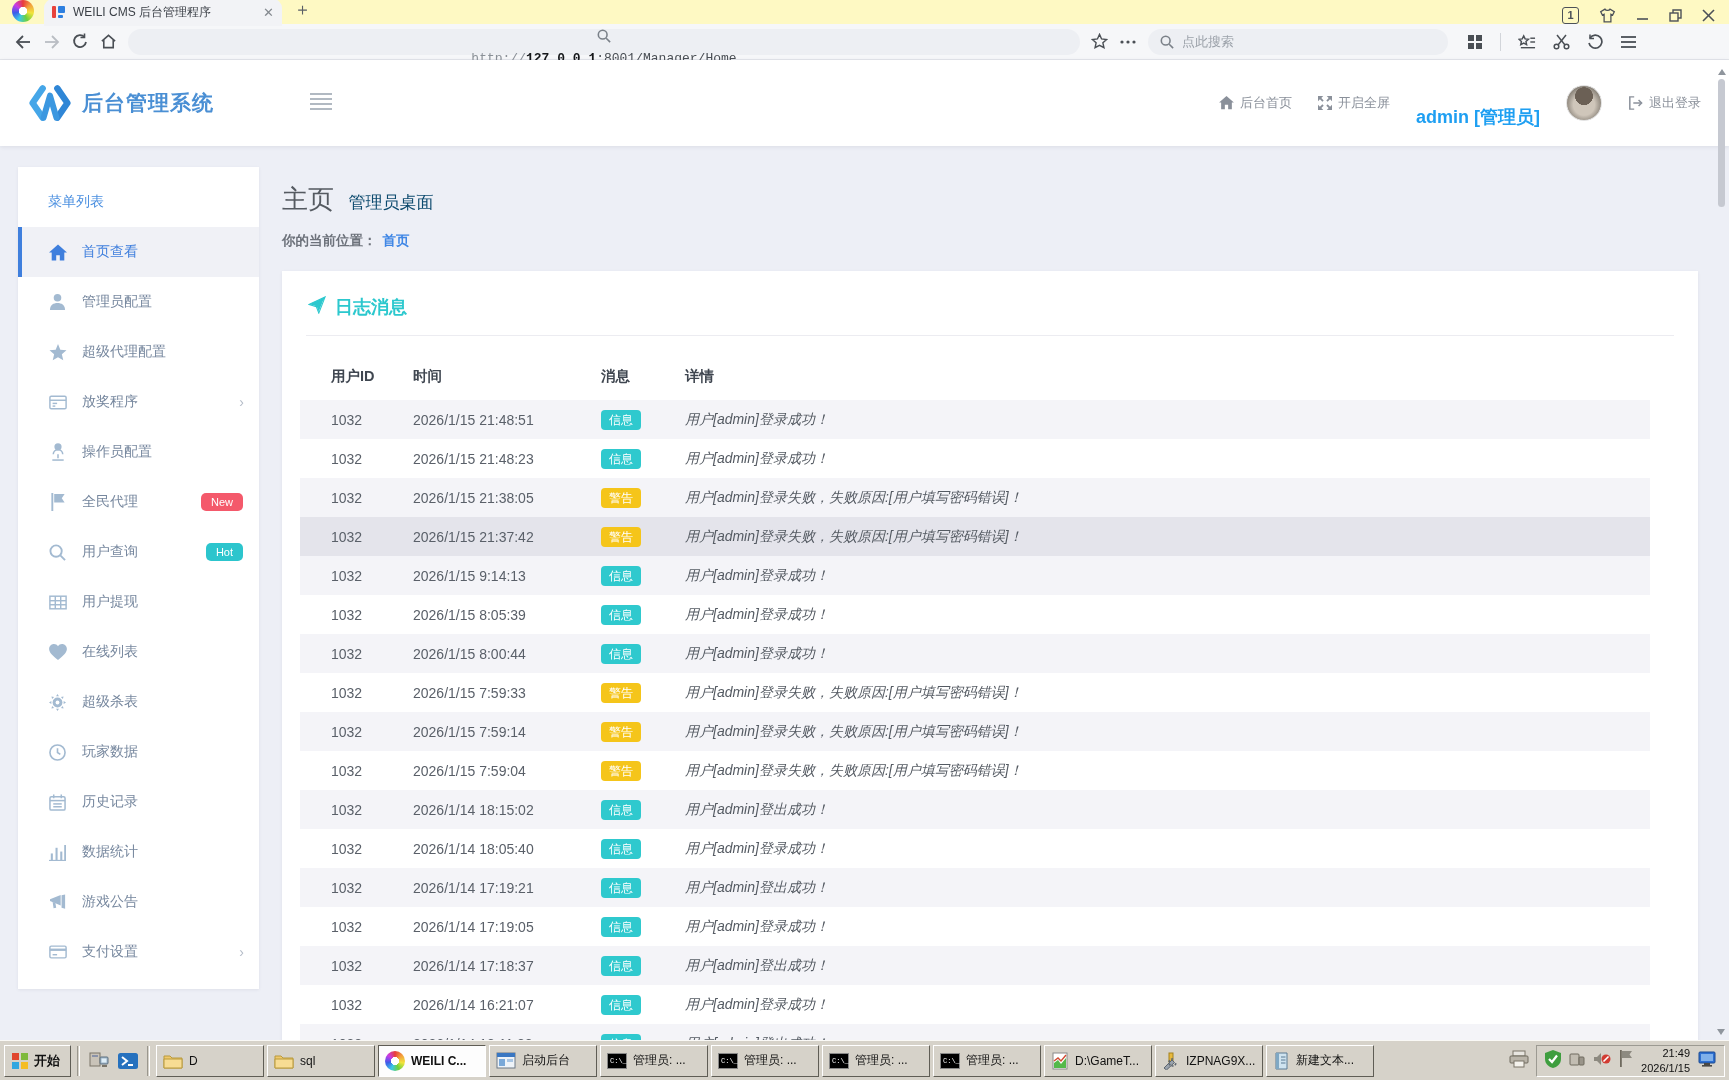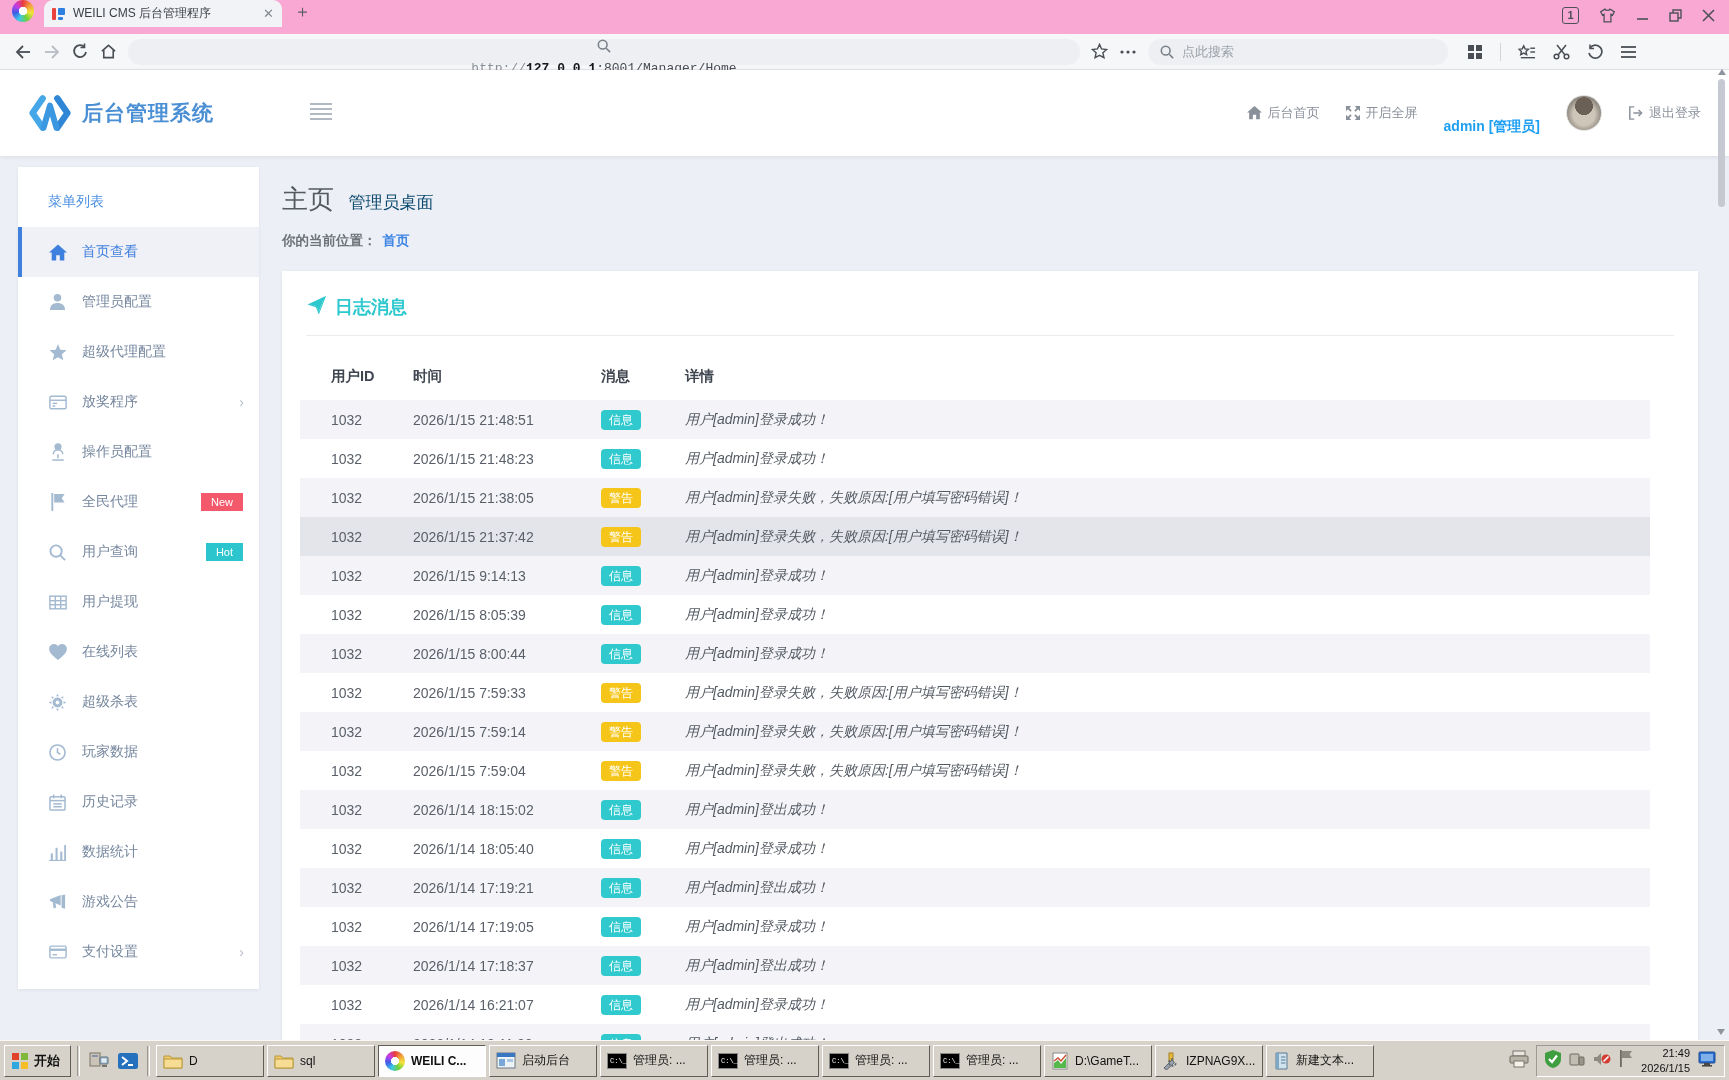--- a/index.html
+++ b/index.html
@@ -1,21 +1,21 @@
 <!DOCTYPE html>
 <html><head>
 <meta charset="utf-8">
 <style>
   * { margin:0; padding:0; box-sizing:border-box; }
   html,body { width:1729px; height:1080px; overflow:hidden; }
   body { font-family:"Liberation Sans","DejaVu Sans",sans-serif; background:#edeff6; }
   .screen { position:relative; width:1729px; height:1080px; overflow:hidden; }
 
   
-  .tabstrip { height:34px; background:#f9a8d4; display:flex; align-items:flex-start; position:relative; }
+  .tabstrip { height:24px; background:#fef9c3; display:flex; align-items:center; position:relative; }
   .browser-logo { width:22px; height:22px; border-radius:50%; margin:0 10px 3px 12px;
     background: radial-gradient(circle, #fff 0 27%, rgba(0,0,0,0) 28%),
       conic-gradient(#e83c3c,#f2a03c,#f2e43c,#6fd13c,#3cc8e8,#3c5ce8,#c83ce8,#e83c3c); }
   .tab { height:27px; width:238px; background:#f2f3f6; border-radius:9px 9px 0 0; display:flex; align-items:center; padding:0 8px; gap:7px; }
   .tab-title { font-size:12px; color:#3a3f46; white-space:nowrap; overflow:hidden; flex:1; }
   .tab-close { color:#84898f; font-size:13px; cursor:default; }
   .favicon { position:relative; width:14px; height:14px; flex:0 0 14px; }
   .favicon .f-red  { position:absolute; left:0; top:1px; width:4px; height:12px; background:#e8433c; border-radius:1px; }
   .favicon .f-blue1{ position:absolute; left:6px; top:1px; width:7px; height:7px; background:#2d7fe0; border-radius:1px; }
   .favicon .f-blue2{ position:absolute; left:6px; top:10px; width:5px; height:3px; background:#2d7fe0; border-radius:1px; }
@@ -37,35 +37,35 @@
   .tb-right { display:flex; align-items:center; gap:17px; margin-left:8px; color:#4a4f55; }
   .tb-div { width:1px; height:18px; background:#d2d5da; }
 
   
   .app-header { height:86px; background:#fff; display:flex; align-items:center; padding:0 28px; box-shadow:0 1px 4px rgba(60,70,90,.10); position:relative; z-index:2; }
   .logo-wrap { display:flex; align-items:center; gap:10px; }
   .app-title { font-size:21px; color:#4a8fd4; font-weight:bold; letter-spacing:1px; }
   .collapse-ic { margin-left:96px; color:#a3adb8; }
   .hdr-right { margin-left:auto; display:flex; align-items:center; gap:26px; font-size:13px; color:#8a909a; }
   .hdr-item { display:flex; align-items:center; gap:6px; }
-  .hdr-user { color:#1e9ff2; font-weight:bold; font-size:14px;margin-top:28px; }
+  .hdr-user { color:#1e9ff2; font-weight:bold; font-size:18px;margin-top:28px; }
   .avatar { width:36px; height:36px; border-radius:50%;
     background: radial-gradient(circle at 50% 30%, #6b6055 0 30%, rgba(0,0,0,0) 31%),
       radial-gradient(circle at 50% 55%, #cfc6ba 0 42%, #8d867c 70%, #55514b 100%); border:1px solid #e2e2e2; }
 
   
   .page { position:absolute; top:152px; left:0; width:1729px; height:888px; background:#edeff6; overflow:hidden; }
 
   .sidebar { position:absolute; left:18px; top:15px; width:241px; height:822px; background:#fff; box-shadow:0 1px 3px rgba(60,70,90,.08); }
   .menu-title { padding:26px 0 16px 30px; color:#4a8fe0; font-size:14px; }
   .menu-item { height:50px; display:flex; align-items:center; padding-left:30px; gap:15px; color:#76879e; font-size:14px; position:relative; cursor:default; }
   .menu-item .mi-ic { color:#a3bad1; display:flex; width:19px; justify-content:center; }
   .menu-item.active { background:#f0f1f6; border-left:4px solid #3f7fdd; padding-left:26px; color:#3f7fdd; }
   .menu-item.active .mi-ic { color:#3f7fdd; }
-  .mi-badge { position:absolute; right:16px; top:50%; transform:translateY(-50%); color:#fff; font-size:11px; padding:3px 10px; border-radius:0; }
+  .mi-badge { position:absolute; right:16px; top:50%; transform:translateY(-50%); color:#fff; font-size:11px; padding:3px 10px; border-radius:5px; }
   .mi-badge.new { background:#f4596b; } .mi-badge.hot { background:#2cc5cd; }
   .mi-chevron { position:absolute; right:15px; color:#b4bcc8; font-size:14px; }
 
   .main { position:absolute; left:282px; top:0; width:1416px; height:888px; }
   .page-title-row { padding-top:30px; }
   .page-title { font-size:26px; color:#555a61; display:inline; }
   .page-subtitle { font-size:17px; color:#0c4a6e; margin-left:10px; }
   .breadcrumb { margin-top:15px; font-size:13.5px; color:#6d727b;font-weight:bold; }
   .breadcrumb a { color:#3f86e5; text-decoration:none; margin-left:6px; }
   .card { margin-top:21px; background:#fff; height:900px; box-shadow:0 1px 3px rgba(60,70,90,.08); }

